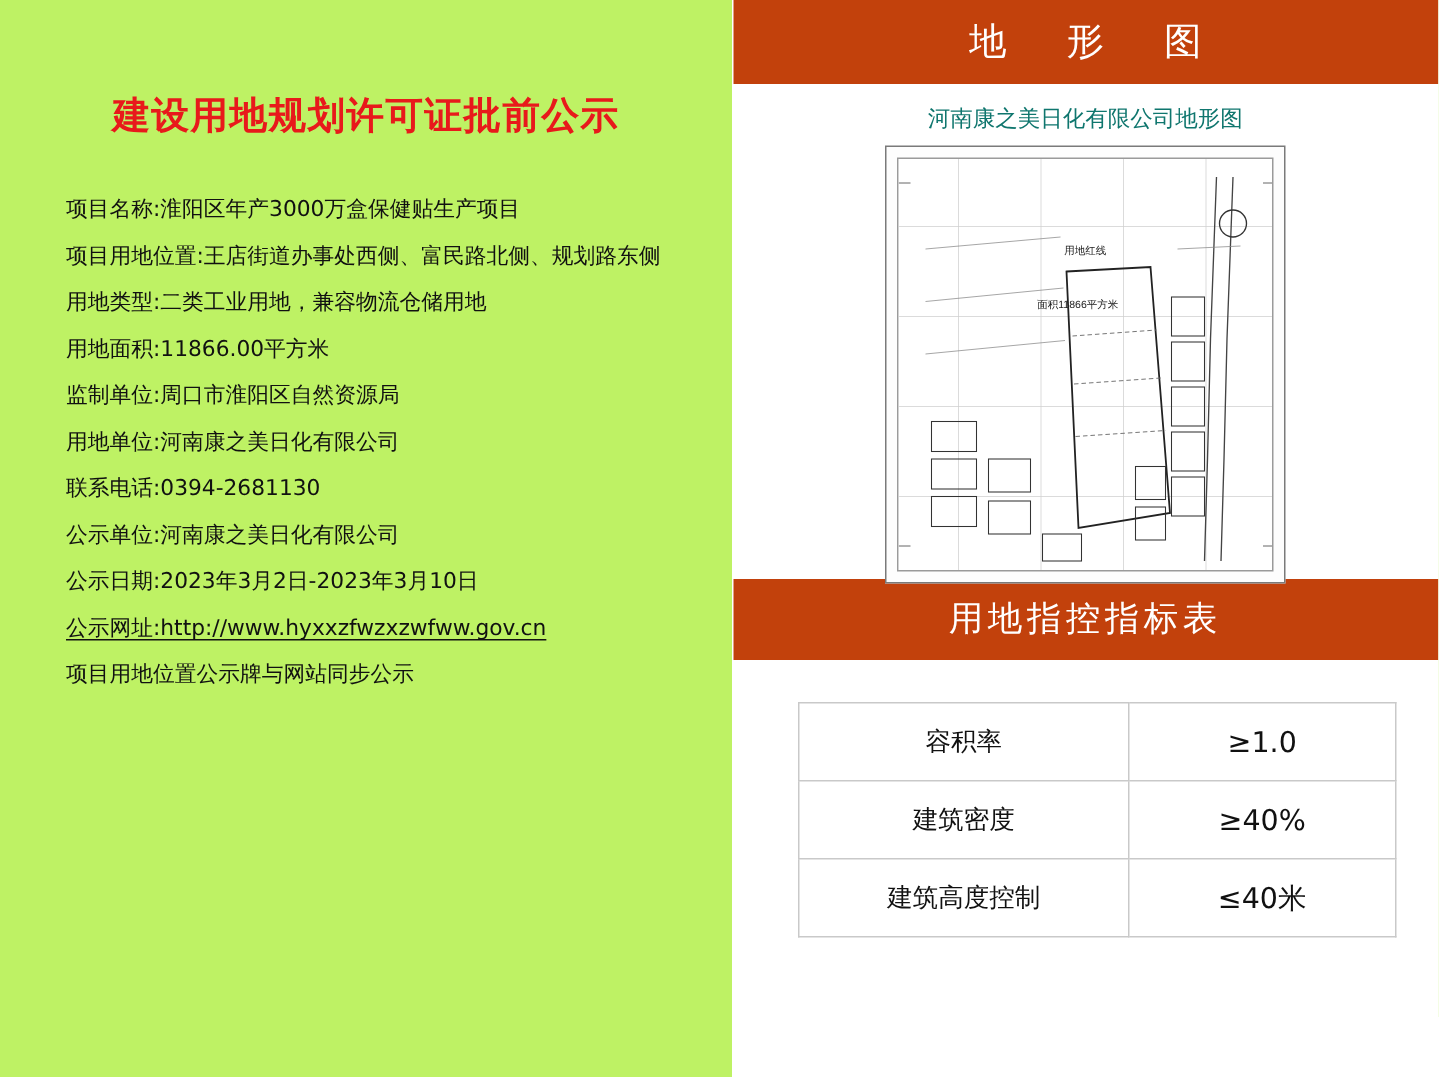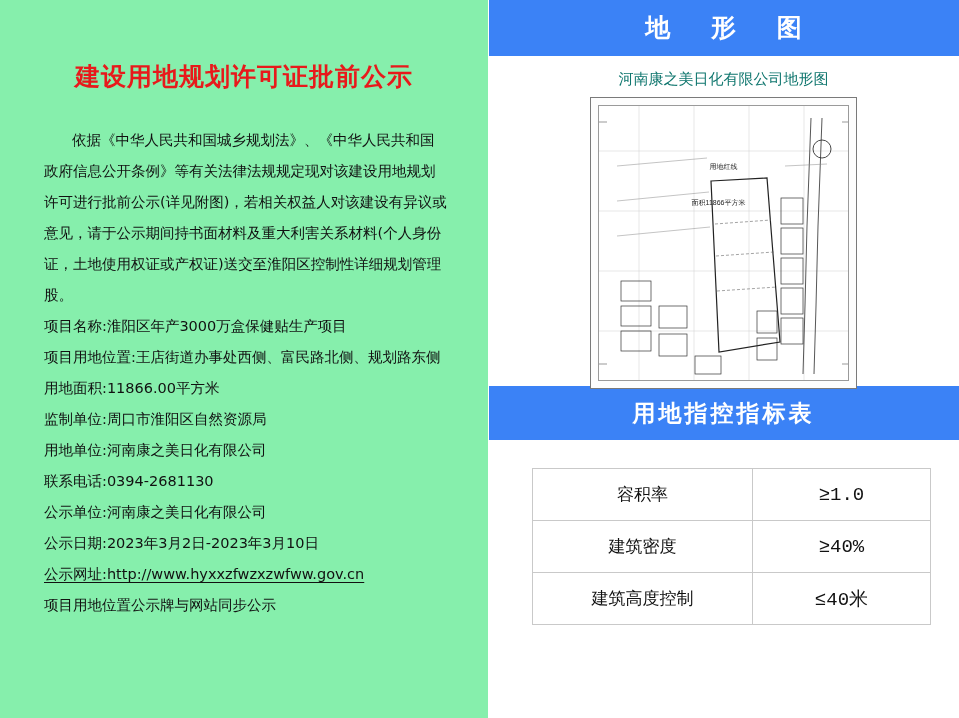--- a/index.html
+++ b/index.html
@@ -16,21 +16,21 @@
     height: 718px;
     overflow: hidden;
     background: #ffffff;
     display: flex;
   }
 
   
   .left-panel {
     width: 488px;
     height: 718px;
-    background: #86efac;
+    background: #bef264;
     position: relative;
     box-sizing: border-box;
   }
   .notice-title {
     color: #e8191b;
     font-weight: bold;
     font-size: 25px;
     text-align: center;
     letter-spacing: 1px;
     margin-top: 60px;
@@ -61,23 +61,23 @@
 
   
   .right-panel {
     width: 471px;
     height: 718px;
     background: #ffffff;
     position: relative;
     box-sizing: border-box;
   }
   .band {
-    background: #3b82f6;
+    background: #c2410c;
     color: #ffffff;
-    font-weight: bold;
+    font-weight: normal;
     text-align: center;
     font-family: "DejaVu Sans", "Liberation Sans", sans-serif;
   }
   .band-top {
     height: 56px;
     line-height: 56px;
     font-size: 25px;
     letter-spacing: 16px;
     text-indent: 16px;
   }
@@ -145,43 +145,42 @@
     border: 1px solid #c9c9c9;
     height: 49px;
     text-align: center;
     font-size: 17px;
     color: #111;
     font-family: "DejaVu Sans", "Liberation Sans", sans-serif;
   }
   table.indicators td.value {
     font-size: 19px;
     width: 44%;
-    font-family: Liberation Mono, monospace;
   }
   .divider-vert {
     position: absolute;
     left: 488px;
     top: 0;
     width: 1px;
     height: 718px;
     background: #ffffff;
   }
 </style>
 </head>
 <body>
 
 <div class="page">
 
   <div class="left-panel">
     <div class="notice-title">建设用地规划许可证批前公示</div>
 
     <div class="notice-body">
-      <p class="indent para">依据《中华人民共和国城乡规划法》、《中华人民共和国政府信息公开条例》等有关法律法规规定现对该建设用地规划许可进行批前公示(详见附图)，若相关权益人对该建设有异议或意见，请于公示期间持书面材料及重大利害关系材料(个人身份证，土地使用权证或产权证)送交至淮阳区控制性详细规划管理股。</p>
       <p>项目名称:淮阳区年产3000万盒保健贴生产项目</p>
       <p>项目用地位置:王店街道办事处西侧、富民路北侧、规划路东侧</p>
+      <p>用地类型:二类工业用地，兼容物流仓储用地</p>
       <p>用地面积:11866.00平方米</p>
       <p>监制单位:周口市淮阳区自然资源局</p>
       <p>用地单位:河南康之美日化有限公司</p>
       <p>联系电话:0394-2681130</p>
       <p>公示单位:河南康之美日化有限公司</p>
       <p>公示日期:2023年3月2日-2023年3月10日</p>
       <p class="underline">公示网址:http://www.hyxxzfwzxzwfww.gov.cn</p>
       <p>项目用地位置公示牌与网站同步公示</p>
     </div>
   </div>

